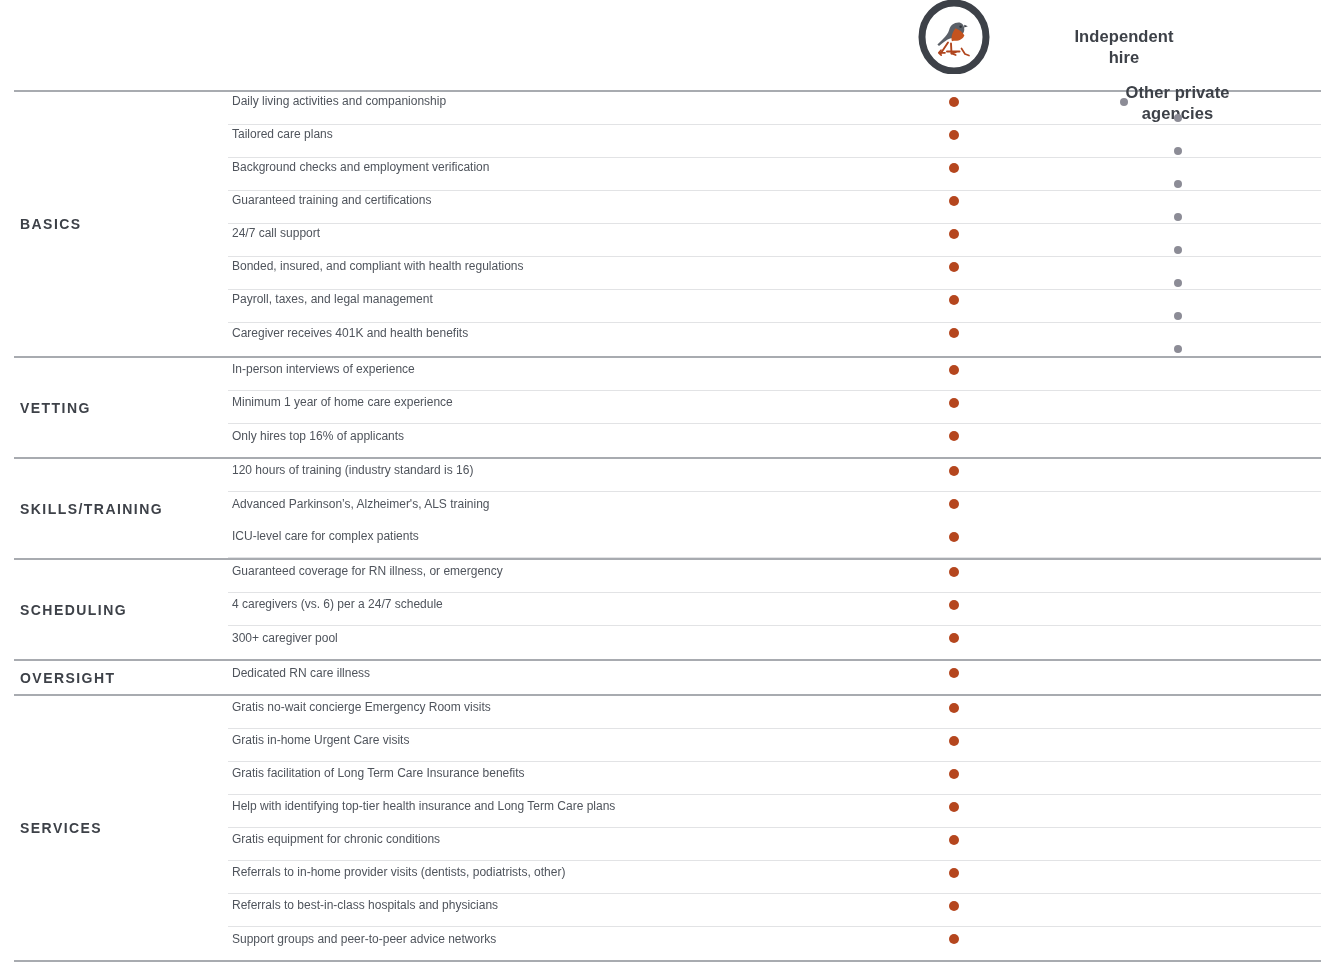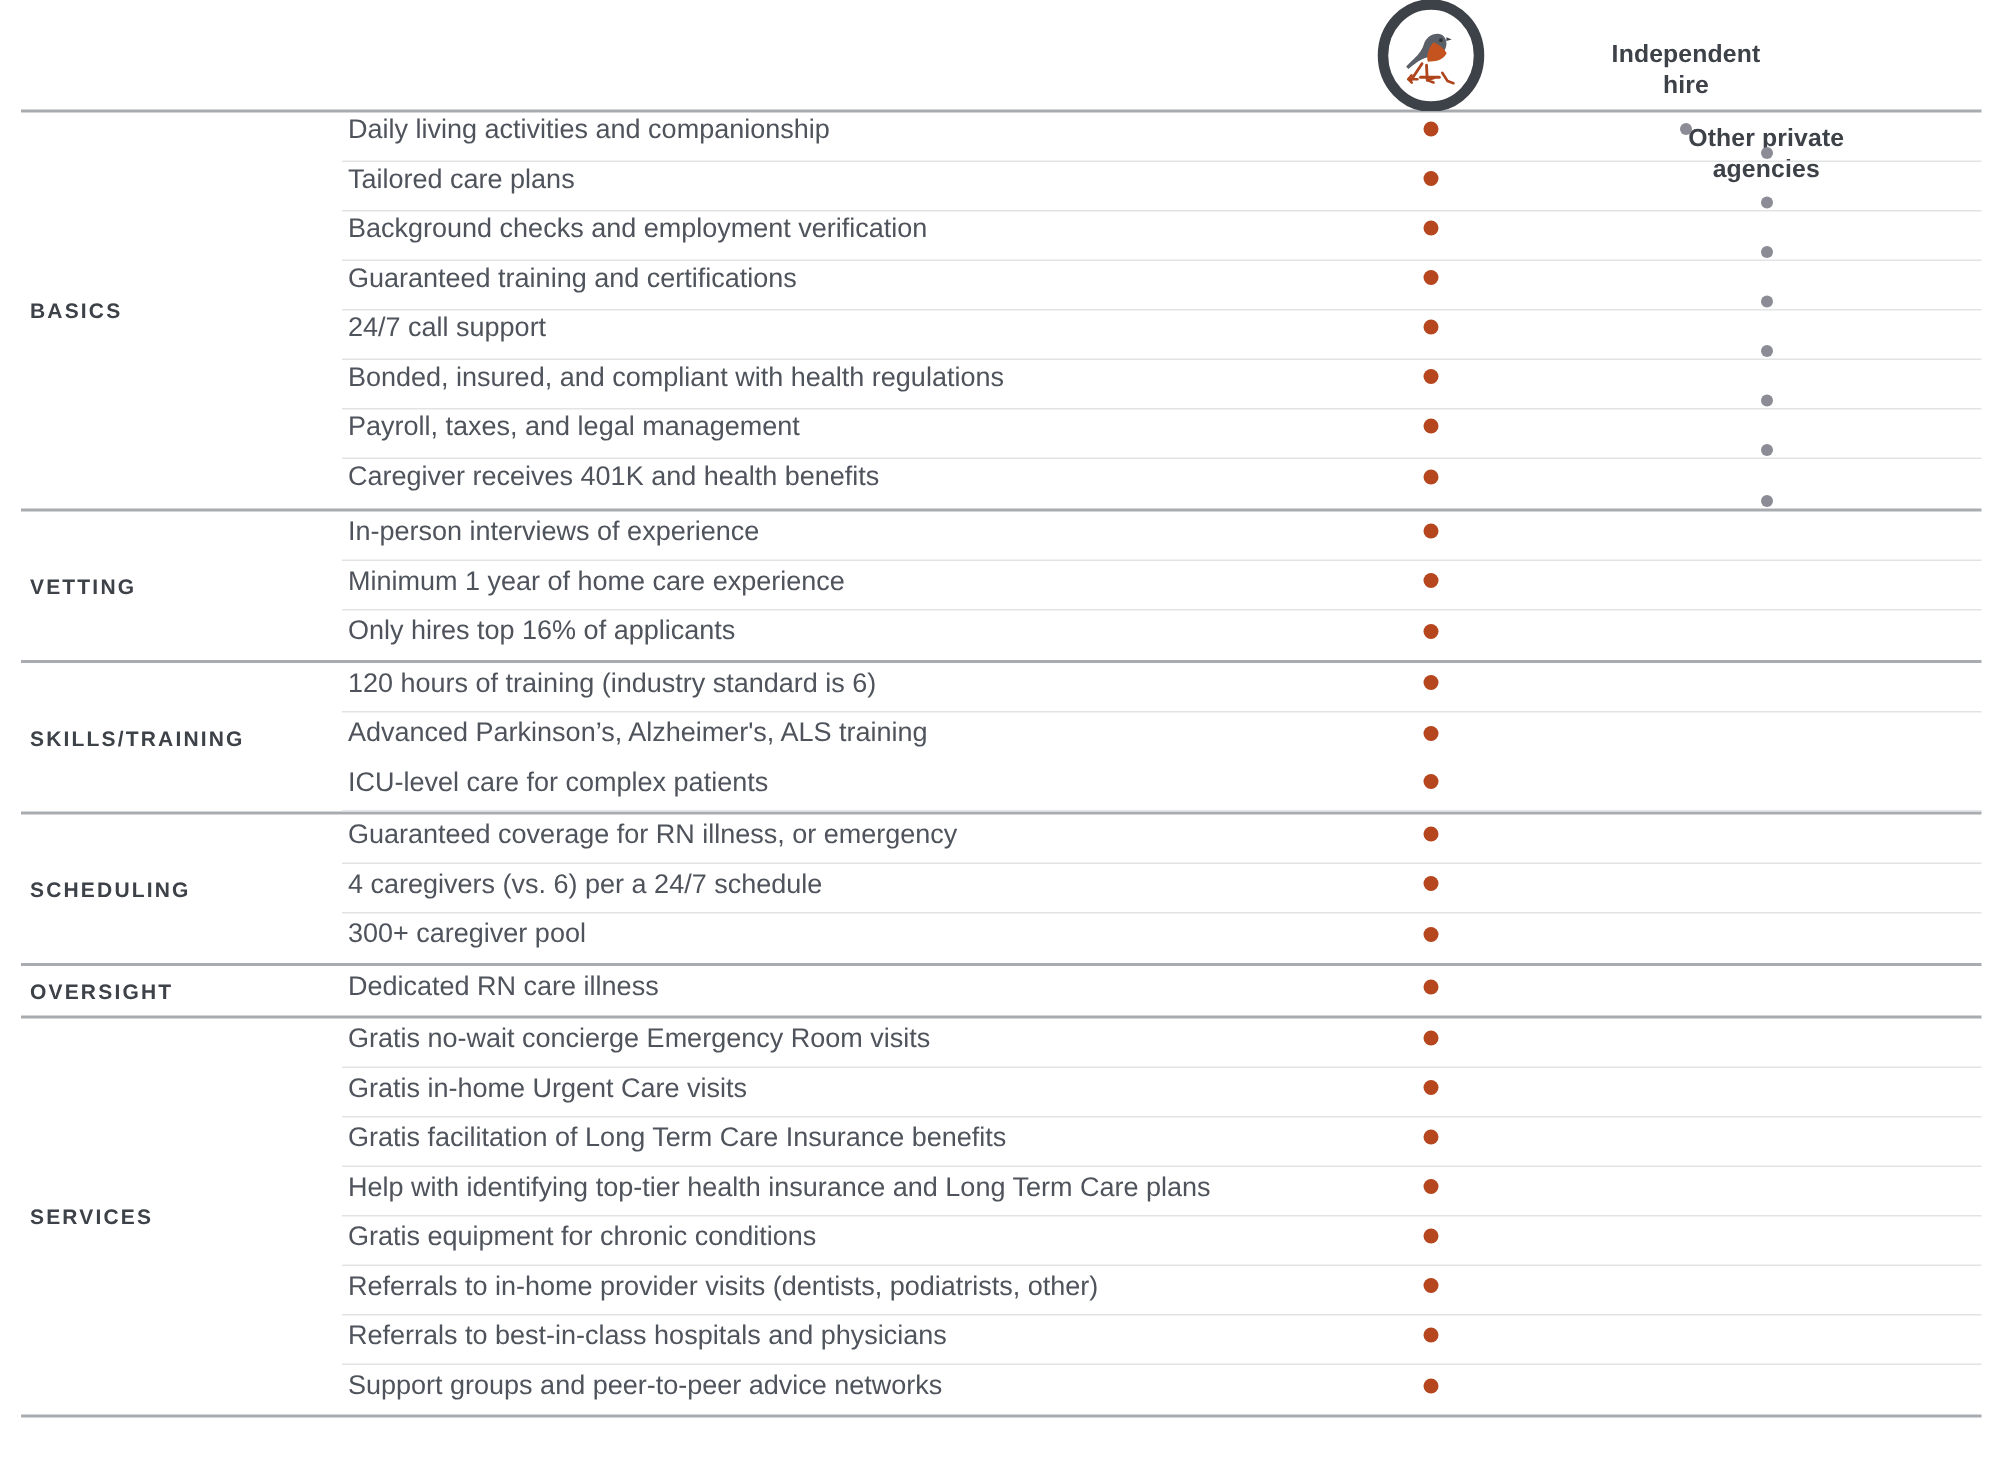--- a/index.html
+++ b/index.html
@@ -25,21 +25,21 @@
 
   
   .row-grid {
     display: grid;
     grid-template-columns: 214px 646px 160px 180px 107px;
     align-items: stretch;
   }
 
   
   .table-header {
-    height: 73px;
+    height: 90px;
     align-items: end;
   }
 
   .header-blank { }
 
   .header-logo-cell {
     display: flex;
     justify-content: center;
     align-items: center;
     padding-bottom: 8px;
@@ -113,21 +113,21 @@
     align-items: center;
     height: 33px;
     border-bottom: 1px solid #e2e3e5;
   }
 
   .feature-row.last-in-section {
     border-bottom: none;
   }
 
   .feature-label {
-    font-size: 18px;
+    font-size: 12px;
     color: #4f545c;
     line-height: 1.2;
     padding-left: 4px;
     white-space: nowrap;
   }
 
   .mark-cell {
     display: flex;
     align-items: center;
     justify-content: center;
@@ -320,21 +320,21 @@
           </div>
         </div>
       </div>
       <div class="rule-section"></div>
       <div class="section-block">
         <div class="category-cell">
           <div class="category-label">SKILLS/TRAINING</div>
         </div>
         <div class="rows-col">
           <div class="feature-row">
-            <div class="feature-label">120 hours of training (industry standard is 6)</div>
+            <div class="feature-label">120 hours of training (industry standard is 16)</div>
             <div class="mark-cell">
               <span class="dot dot-brand"></span>
             </div>
             <div class="mark-cell"></div>
             <div class="mark-cell" style="grid-column: 3 / 5;"></div>
           </div>
           <div class="feature-row last-in-section">
             <div class="feature-label">Advanced Parkinson’s, Alzheimer's, ALS training</div>
             <div class="mark-cell">
               <span class="dot dot-brand"></span>

